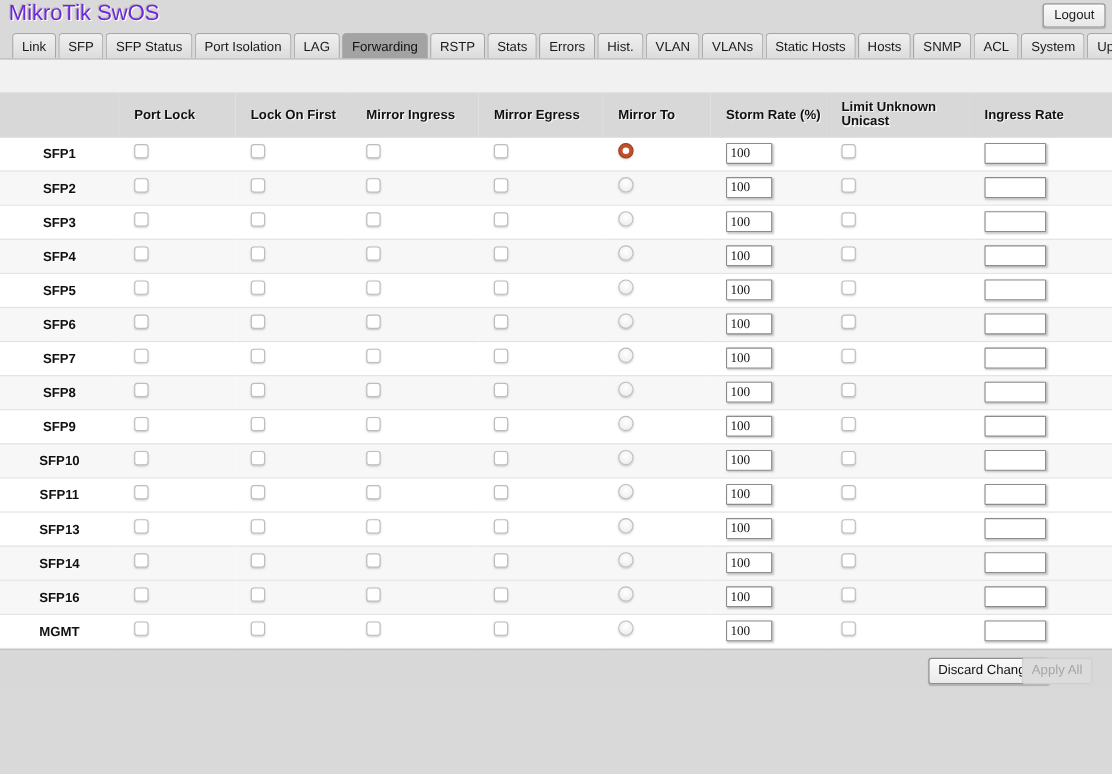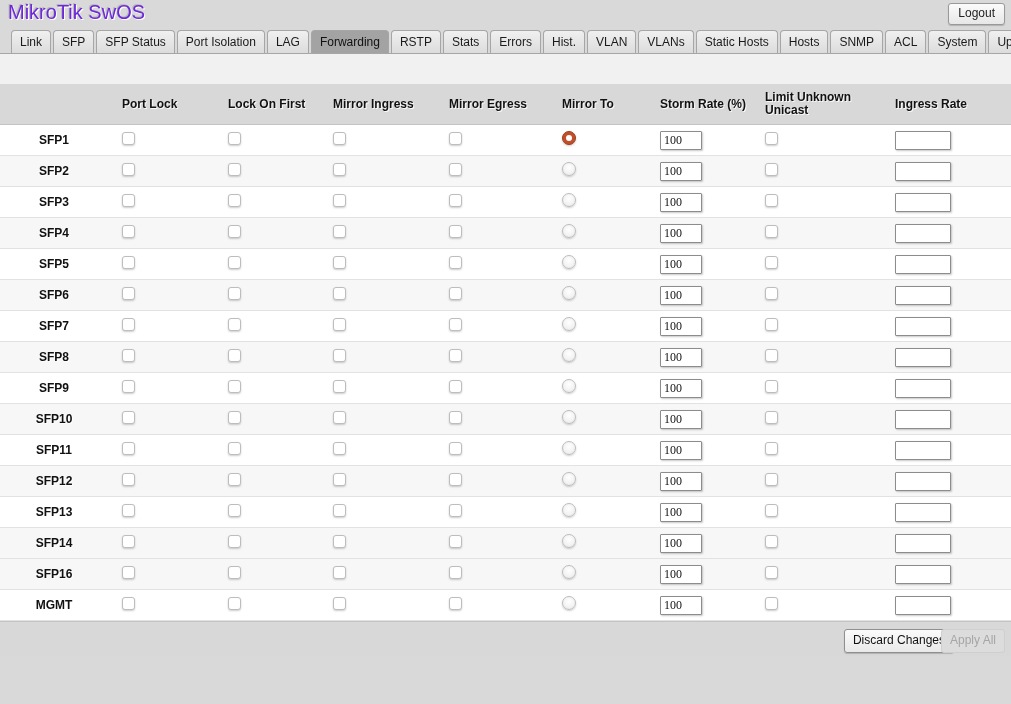--- a/index.html
+++ b/index.html
@@ -196,21 +196,21 @@
     cursor: pointer;
   }
   .fbtn.discard {
     right: 57px;
     color: #111;
     background: linear-gradient(#fbfbfb, #e9e9e9);
     border: 1px solid #8f8f8f;
     box-shadow: 0 1px 1px rgba(0,0,0,.18);
   }
   .fbtn.apply {
-    right: 6px;
+    right: 18px;
     color: #a6a6a6;
     background: #dcdcdc;
     border: 1px solid #cfcfcf;
     cursor: default;
   }
 </style>
 </head>
 <body>
 
 <div class="topbar">
@@ -367,31 +367,20 @@
         <td class="portname">SFP11</td>
         <td><span class="cbox"></span></td>
         <td><span class="cbox"></span></td>
         <td><span class="cbox"></span></td>
         <td><span class="cbox"></span></td>
         <td><span class="radio"></span></td>
         <td><input class="txt storm" type="text" value="100" style=""></td>
         <td><span class="cbox"></span></td>
         <td><input class="txt ingress" type="text" style=""></td>
       </tr>
-      <tr class="even">
-        <td class="portname">SFP12</td>
-        <td><span class="cbox"></span></td>
-        <td><span class="cbox"></span></td>
-        <td><span class="cbox"></span></td>
-        <td><span class="cbox"></span></td>
-        <td><span class="radio"></span></td>
-        <td><input class="txt storm" type="text" value="100" style=""></td>
-        <td><span class="cbox"></span></td>
-        <td><input class="txt ingress" type="text" style=""></td>
-      </tr>
       <tr class="odd">
         <td class="portname">SFP13</td>
         <td><span class="cbox"></span></td>
         <td><span class="cbox"></span></td>
         <td><span class="cbox"></span></td>
         <td><span class="cbox"></span></td>
         <td><span class="radio"></span></td>
         <td><input class="txt storm" type="text" value="100" style=""></td>
         <td><span class="cbox"></span></td>
         <td><input class="txt ingress" type="text" style=""></td>

